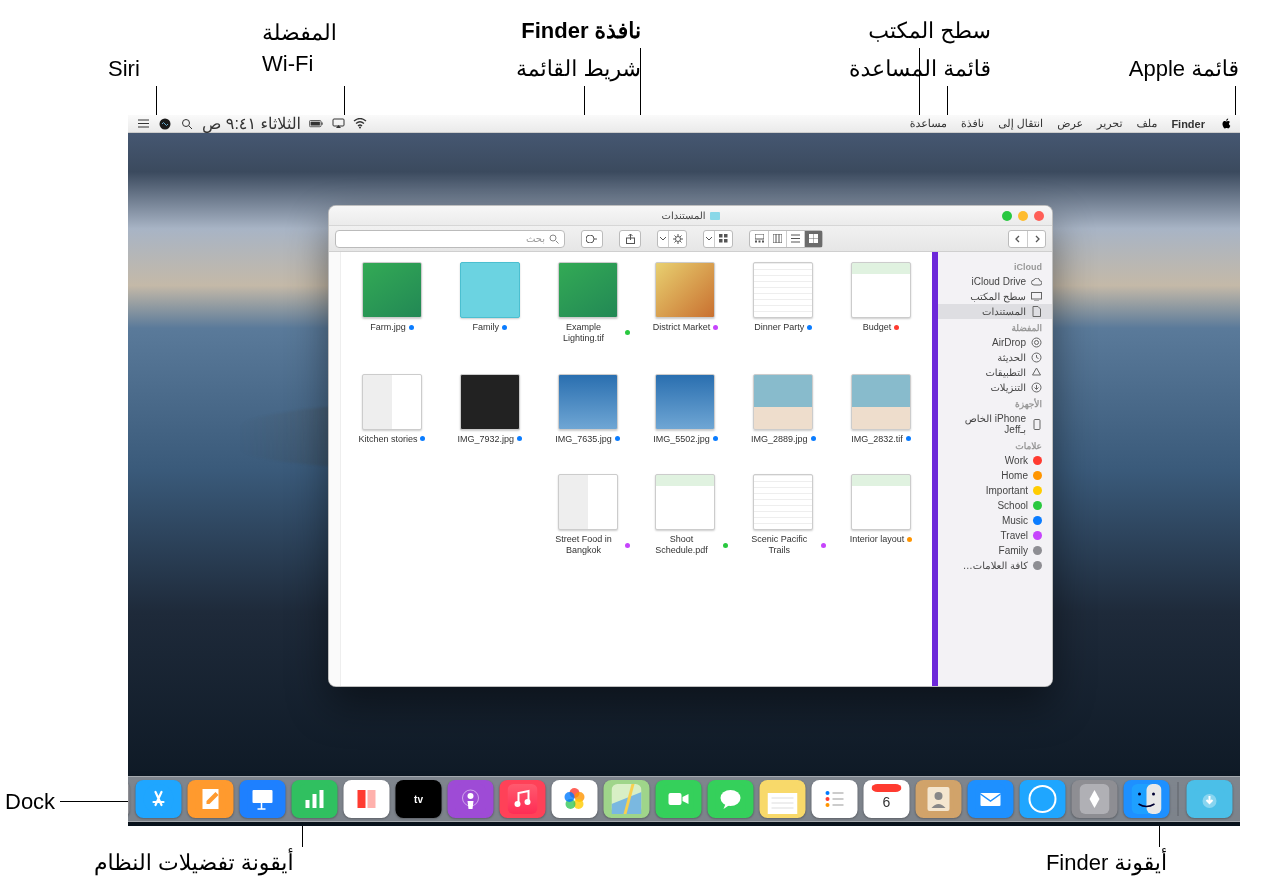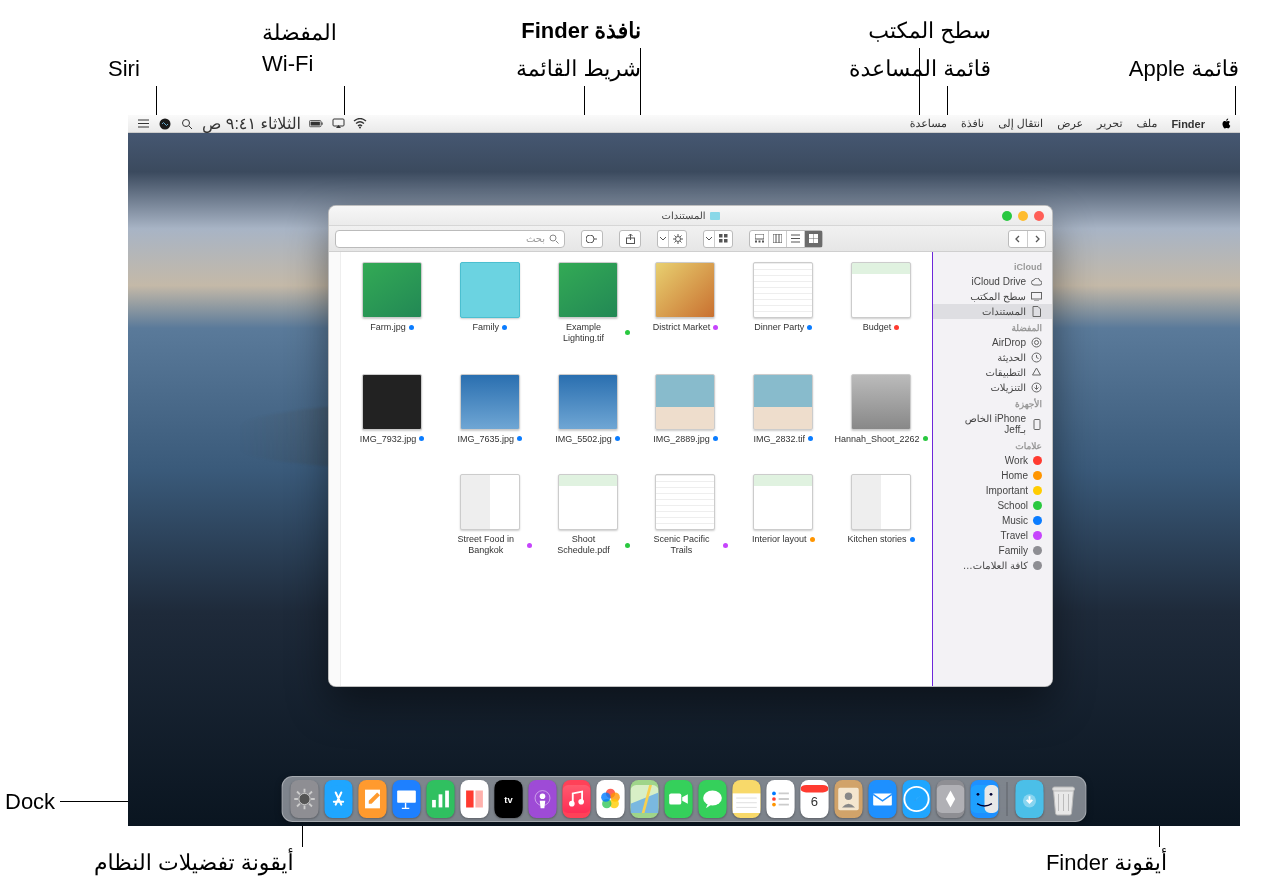--- a/index.html
+++ b/index.html
@@ -42,39 +42,39 @@
 .tbtn { width: 22px; }
 .tbtn-grp { display:flex; }
 .tbtn-grp .seg { width:18px; height:100%; display:flex;align-items:center;justify-content:center; border-left:1px solid #ccc;}
 .tbtn-grp .seg:last-child { border-left:none; }
 .tbtn-grp .seg.active { background:#6b6b6b; }
 .tbtn-grp .seg.active svg * { stroke:#fff; fill:#fff; }
 .search { height: 18px; flex: 0 0 230px; margin-right: auto; background: #fff; border: 1px solid #bbb; border-radius: 4px; display: flex; align-items: center; padding: 0 5px; font-size: 10px; color: #999; direction: rtl; gap:4px;}
 .search .mag { width:10px;height:10px; }
 
 .main { display: flex; height: calc(100% - 46px); direction: rtl; }
-.sidebar { width: 120px; background: #f3f2f5; border-left: 1px solid #6d28d9; padding: 6px 0; font-size: 10px; overflow:auto; }
+.sidebar { width: 120px; background: #f3f2f5; border-left: 6px solid #6d28d9; padding: 6px 0; font-size: 10px; overflow:auto; }
 .sb-head { color: #999; font-size: 9px; padding: 4px 10px 2px; text-align: right; font-weight:600; }
 .sb-item { padding: 2px 10px; display: flex; align-items: center; gap: 5px; color: #444; cursor:default; }
 .sb-item.selected { background: #dedee2; }
 .sb-ico { width: 11px; height: 11px; flex-shrink: 0; display:flex;align-items:center;justify-content:center; }
 .sb-tag { width:9px;height:9px;border-radius:50%; flex-shrink:0;}
 
 .content { flex: 1; background: #fff; overflow: auto; padding: 10px 6px; direction: rtl; }
 .grid { display: grid; grid-template-columns: repeat(6, 1fr); gap: 30px 8px; }
 .file { display: flex; flex-direction: column; align-items: center; font-size: 9px; line-height:1.2; color: #333; text-align: center; }
 .thumb { width: 60px; height: 56px; background: #ccc; border: 1px solid #ccc; border-radius: 2px; margin-bottom: 4px; box-shadow: 0 1px 2px rgba(0,0,0,.2);}
 .file .namewrap { display:flex; align-items:center; gap:3px; justify-content:center; max-width:85px;}
 .file .tag { width:5px;height:5px;border-radius:50%; flex-shrink:0;}
 .scrollbar-track { width:12px; background:#fafafa; border-right:1px solid #eee; }
 
 
 .dock-wrap { position: absolute; bottom: 4px; left: 50%; transform: translateX(-50%); }
 .dock { height: 46px; padding: 4px 8px; background: rgba(220,222,228,.55); backdrop-filter: blur(8px); border-radius: 11px; display: flex; align-items: center; gap: 6px; border: 1px solid rgba(255,255,255,.3); box-shadow: 0 2px 6px rgba(0,0,0,.25);}
-.dock-item { width: 28px; height: 38px; border-radius: 8px; display: flex; align-items: center; justify-content: center; box-shadow: 0 1px 2px rgba(0,0,0,.25); }
+.dock-item { width: 46px; height: 38px; border-radius: 8px; display: flex; align-items: center; justify-content: center; box-shadow: 0 1px 2px rgba(0,0,0,.25); }
 .dock-sep { width: 1px; height: 34px; background: rgba(0,0,0,.25); margin: 0 2px; }
 
 
 .c-blue{background:#0a7cff;}.c-green{background:#29c83f;}.c-purple{background:#c644fc;}.c-red{background:#ff3b30;}.c-orange{background:#ff9500;}.c-yellow{background:#ffcc00;}.c-gray{background:#8e8e93;}
 
 
 .th-photo{background:linear-gradient(145deg,#3a5,#285);}
 .th-folder{background:#6bd3e1;border:1px solid #4bbfd0;}
 .th-doc{background:#fff repeating-linear-gradient(#eee 0, #eee 1px, #fff 1px, #fff 6px);}
 .th-sheet{background:#fff linear-gradient(#e0f2e0 0 20%, #fff 20%);}
@@ -419,27 +419,20 @@
               </div>
             </div>
             <div class="file">
               <div class="thumb th-photo"></div>
               <div class="namewrap">
                 <span class="tag c-blue"></span>
                 <span>Farm.jpg</span>
               </div>
             </div>
             <div class="file">
-              <div class="thumb th-person"></div>
-              <div class="namewrap">
-                <span class="tag c-green"></span>
-                <span>Hannah_Shoot_2262</span>
-              </div>
-            </div>
-            <div class="file">
               <div class="thumb th-beach"></div>
               <div class="namewrap">
                 <span class="tag c-blue"></span>
                 <span>IMG_2832.tif</span>
               </div>
             </div>
             <div class="file">
               <div class="thumb th-beach"></div>
               <div class="namewrap">
                 <span class="tag c-blue"></span>

